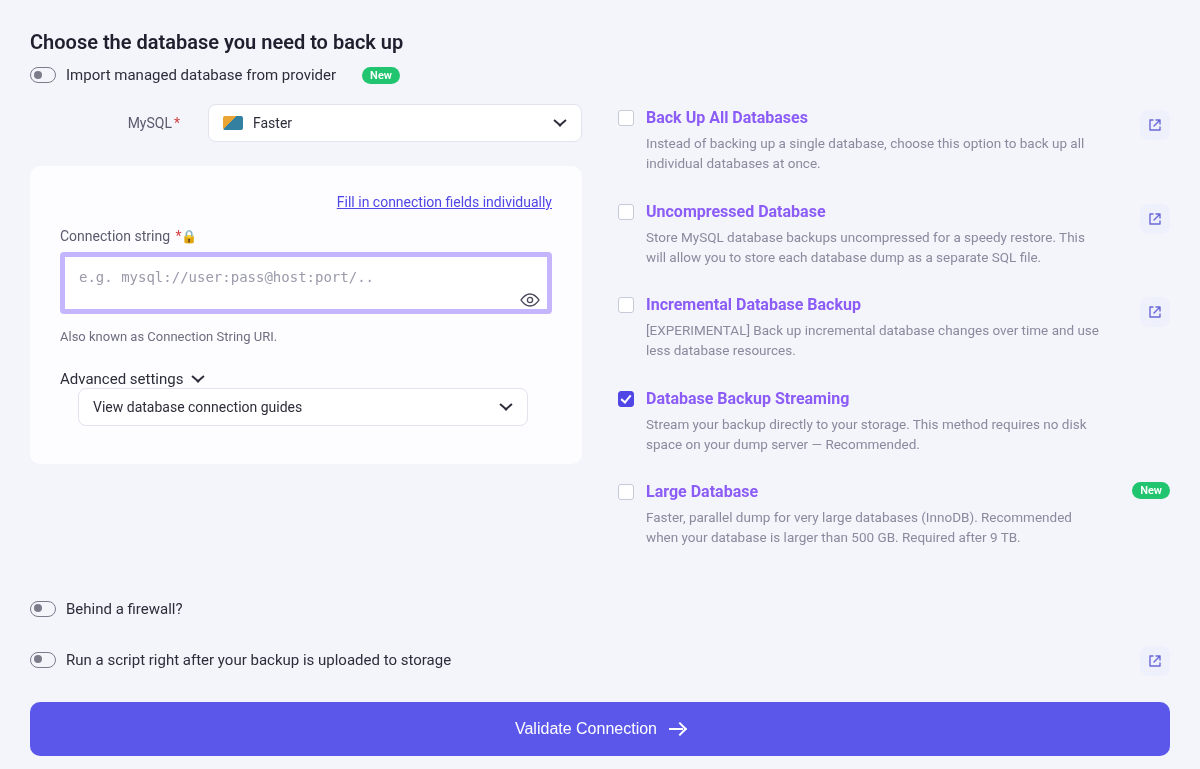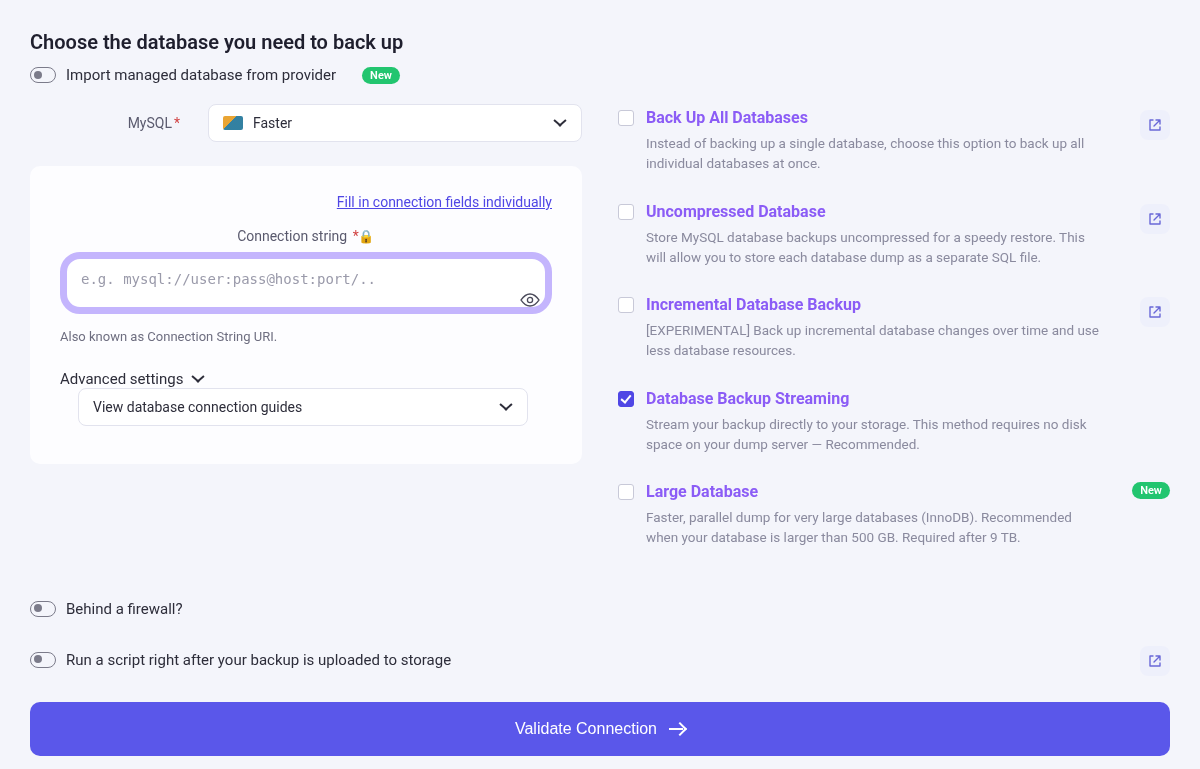--- a/index.html
+++ b/index.html
@@ -117,32 +117,32 @@
   .fill-link-row { text-align: right; margin-bottom: 18px; }
   .fill-link {
     color: #4f46e5;
     text-decoration: underline;
     font-size: 14px;
     cursor: pointer;
   }
   .field-label-row {
     display: flex;
     align-items: center;
-    justify-content: center;
+    justify-content: flex-start;
     margin-bottom: 8px;
   }
   .field-label { color: #5a5a6e; font-size: 14px; }
   .lock-icon {
     color: #9a9aaa;
     font-size: 13px;
   }
   .conn-textarea {
     width: 100%;
-    border: 7px solid #c4b5fd;
-    border-radius: 20px;
+    border: 5px solid #c4b5fd;
+    border-radius: 4px;
     padding: 12px 44px 0 14px;
     font-family: ui-monospace, Menlo, Consolas, monospace;
     font-size: 14px;
     resize: none;
     height: 62px;
     color: #2d2d3a;
     background: #fff;
     position: relative;
   }
   .conn-textarea::placeholder { color: #9a9aaa; }

